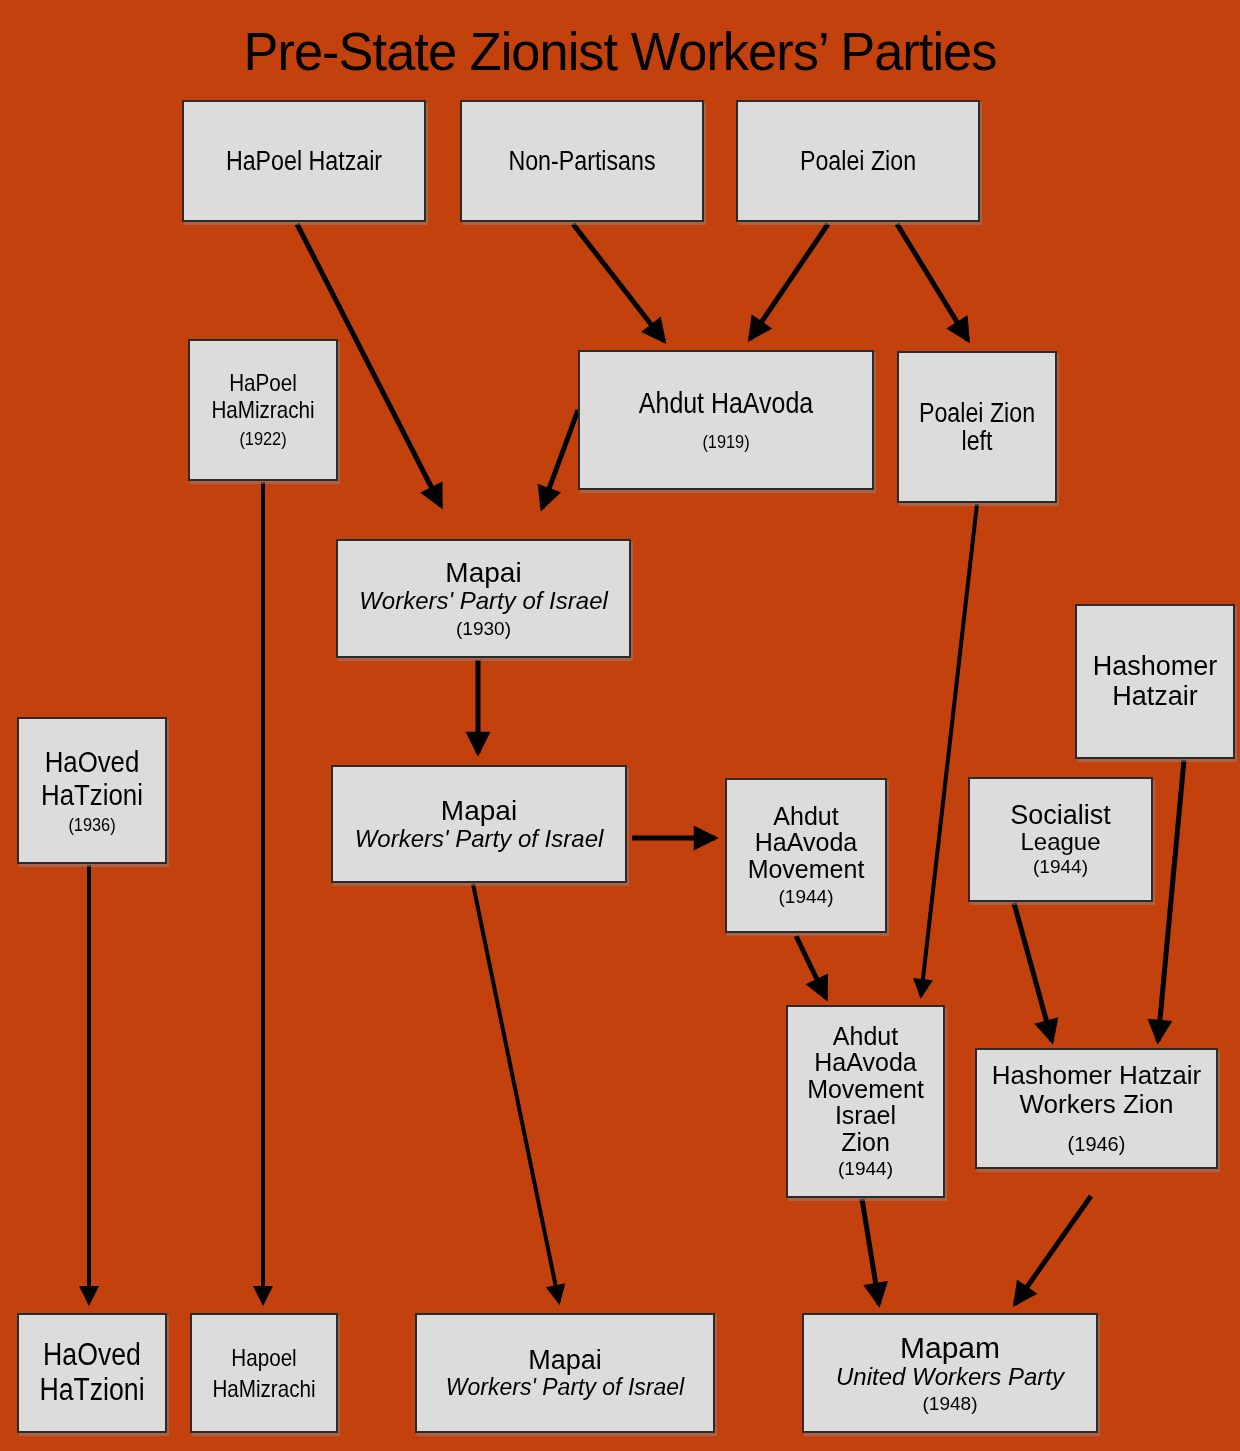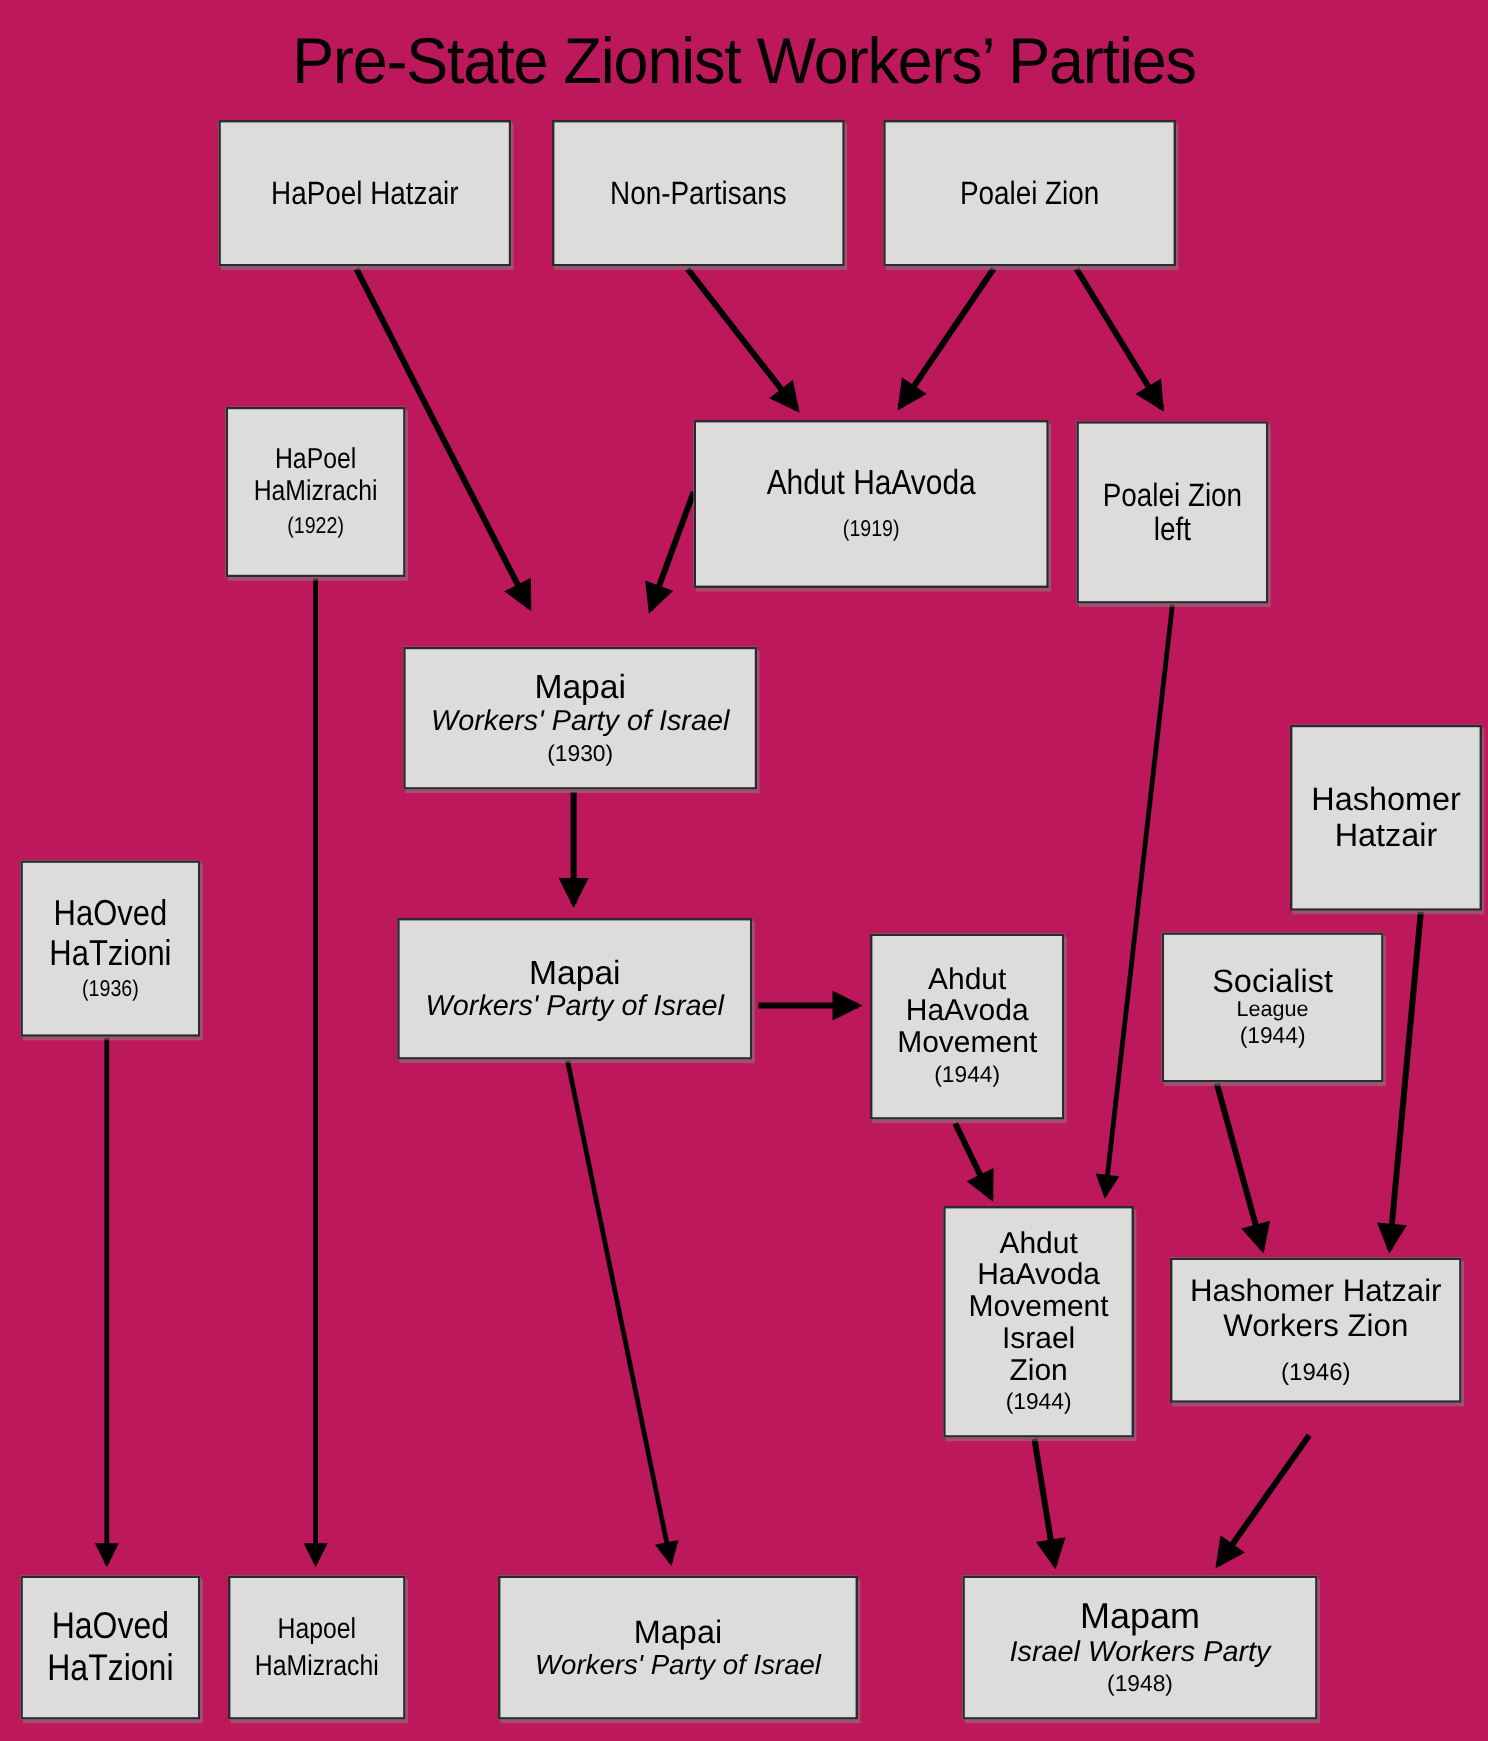--- a/index.html
+++ b/index.html
@@ -1,19 +1,19 @@
 <!DOCTYPE html>
 <html><head>
 <meta charset="utf-8">
 <style>
   html,body{margin:0;padding:0;background:#ffffff;}
   #stage{
     position:relative;
     width:1240px;height:1451px;
-    background:#be185d;
+    background:#c2410c;
     font-family:"Liberation Sans", sans-serif;
     overflow:hidden;
   }
   #diagram-title{
     position:absolute;
     left:0;top:20px;width:1240px;
     text-align:center;
     font-size:54px;
     font-weight:400;
     letter-spacing:-1px;
@@ -133,21 +133,21 @@
     </div>
     <div class="node" style="left: 1063px; top: 604px; width: 160px; height: 155px; margin-left: 12px;">
       <div class="lines">
         <span class="ln" style="font-size: 27px; line-height: 1.08;">Hashomer</span>
         <span class="ln" style="font-size: 27px; line-height: 1.08;">Hatzair</span>
       </div>
     </div>
     <div class="node" style="left: 968px; top: 777px; width: 185px; height: 125px;">
       <div class="lines">
         <span class="ln" style="font-size: 27px; line-height: 1.05;">Socialist</span>
-        <span class="ln" style="font-size: 18px; line-height: 1.05;">League</span>
+        <span class="ln" style="font-size: 24px; line-height: 1.05;">League</span>
         <span class="year" style="font-size: 19px; margin-top: 2px;">(1944)</span>
       </div>
     </div>
     <div class="node" style="left: 786px; top: 1005px; width: 159px; height: 193px;">
       <div class="lines">
         <span class="ln" style="font-size: 25px; line-height: 1.06;">Ahdut</span>
         <span class="ln" style="font-size: 25px; line-height: 1.06;">HaAvoda</span>
         <span class="ln" style="font-size: 25px; line-height: 1.06;">Movement</span>
         <span class="ln" style="font-size: 25px; line-height: 1.06;">Israel</span>
         <span class="ln" style="font-size: 25px; line-height: 1.06;">Zion</span>
@@ -175,17 +175,17 @@
     </div>
     <div class="node" style="left: 415px; top: 1313px; width: 300px; height: 120px;">
       <div class="lines">
         <span class="ln" style="font-size: 27px;">Mapai</span>
         <span class="ln italic" style="font-size: 23px;">Workers' Party of Israel</span>
       </div>
     </div>
     <div class="node" style="left: 802px; top: 1313px; width: 296px; height: 120px;">
       <div class="lines">
         <span class="ln" style="font-size: 30px;">Mapam</span>
-        <span class="ln italic" style="font-size: 24px;">Israel Workers Party</span>
+        <span class="ln italic" style="font-size: 24px;">United Workers Party</span>
         <span class="year" style="font-size: 19px; margin-top: 2px;">(1948)</span>
       </div>
     </div>
   </div>
 
 </body></html>

